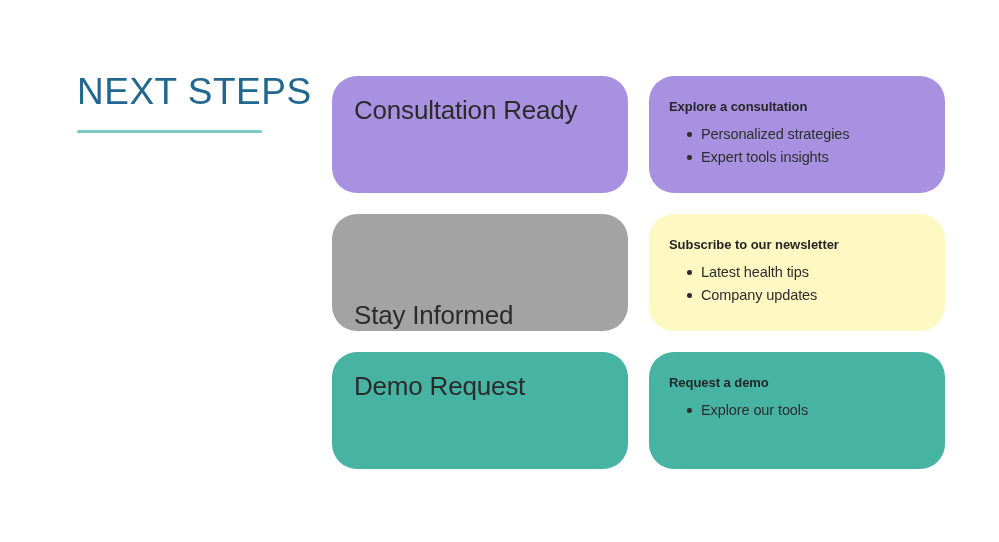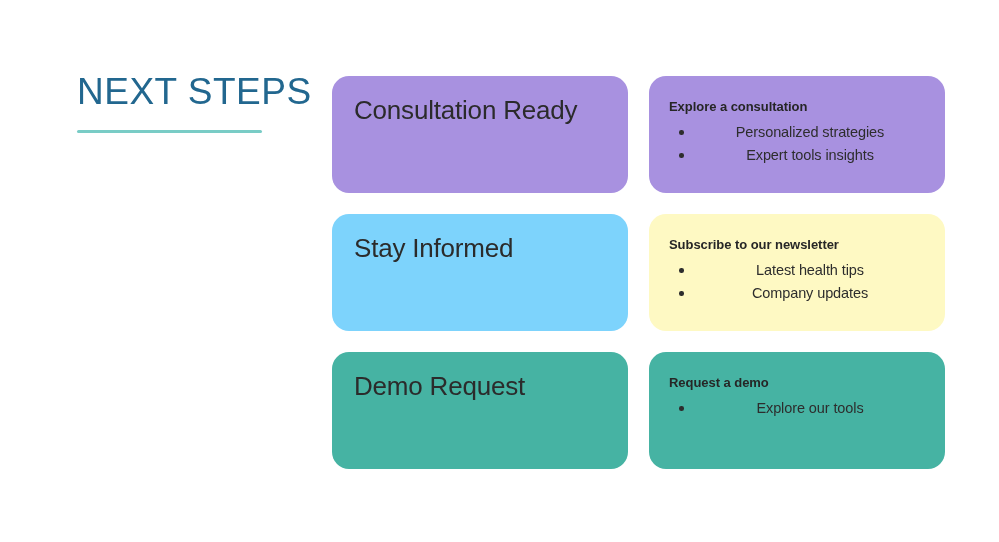--- a/index.html
+++ b/index.html
@@ -55,21 +55,21 @@
     flex-direction: column;
     row-gap: 21px;
   }
   .card-row {
     display: flex;
     column-gap: 21px;
     height: 117px;
   }
 
   .card {
-    border-radius: 17px;
+    border-radius: 25px;
     box-sizing: border-box;
     overflow: hidden;
   }
   .card-left {
     width: 296px;
     display: flex;
     align-items: flex-start;
     padding: 18px 20px 0 22px;
   }
   .card-right {
@@ -92,23 +92,22 @@
     font-size: 13px;
     font-weight: 700;
     color: #262626;
     line-height: 17px;
     letter-spacing: -0.05px;
     margin: 0 0 6px 0;
   }
 
   .bullet-list {
     list-style: none;
-    margin: 0;
+    margin: 8px;
     padding: 0 0 0 24px;
-    text-align: center;
   }
   .bullet-item {
     position: relative;
     font-family: "Liberation Sans", sans-serif;
     font-size: 14.5px;
     font-weight: 400;
     color: #2D2D2D;
     line-height: 23px;
     letter-spacing: -0.1px;
     white-space: nowrap;
@@ -143,21 +142,21 @@
       <div class="card card-right" style="background-color: rgb(168, 145, 224);">
         <p class="card-subheading">Explore a consultation</p>
         <ul class="bullet-list">
           <li class="bullet-item">Personalized strategies</li>
           <li class="bullet-item">Expert tools insights</li>
         </ul>
       </div>
     </div>
 
     <div class="card-row">
-      <div class="card card-left" style="background-color: #7dd3fc;">
+      <div class="card card-left" style="background-color: #a3a3a3; align-items: flex-end;">
         <div class="card-heading-big">Stay Informed</div>
       </div>
       <div class="card card-right" style="background-color: #fef9c3;">
         <p class="card-subheading">Subscribe to our newsletter</p>
         <ul class="bullet-list">
           <li class="bullet-item">Latest health tips</li>
           <li class="bullet-item">Company updates</li>
         </ul>
       </div>
     </div>

